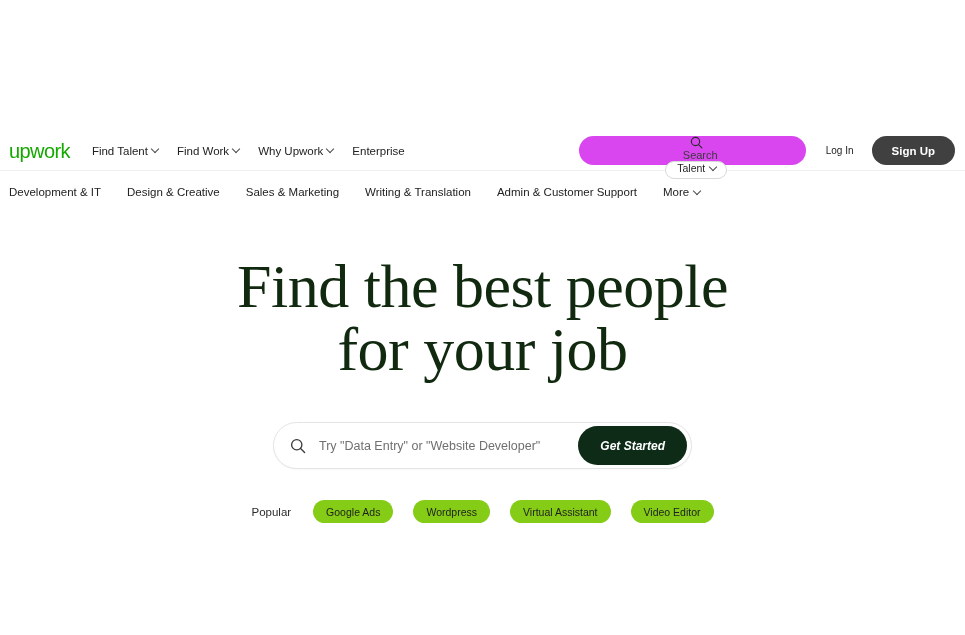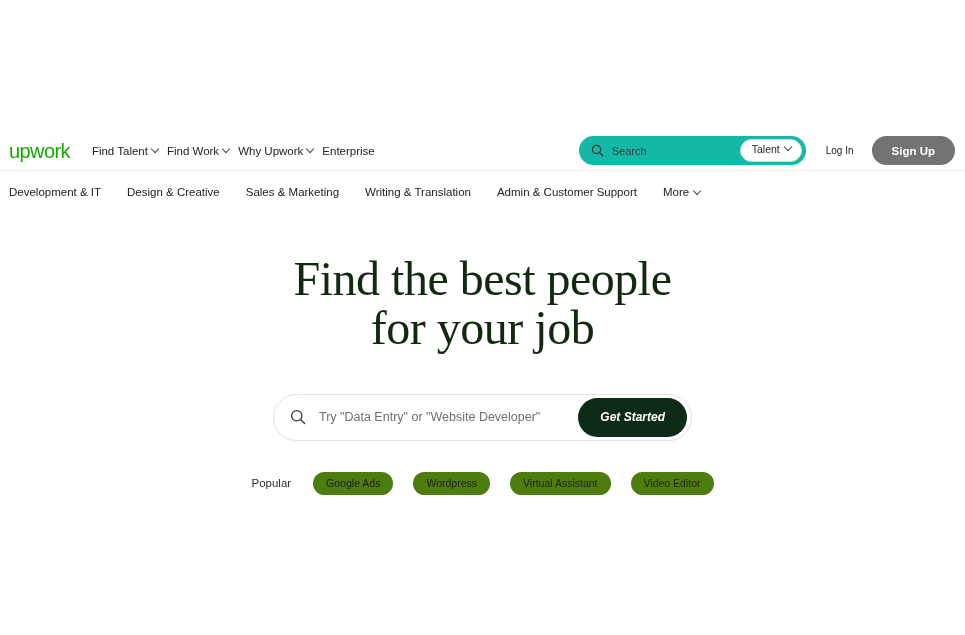--- a/index.html
+++ b/index.html
@@ -31,21 +31,21 @@
   }
   .logo {
     font-size: 20px;
     font-weight: 400;
     color: #14a800;
     letter-spacing: -0.6px;
     line-height: 1;
     margin-right: 22px;
     user-select: none;
   }
-  .nav-main { display: flex; align-items: center; gap: 8px; }
+  .nav-main { display: flex; align-items: center; gap: 18px; }
   .nav-link {
     font-size: 11.5px;
     color: #222222;
     white-space: nowrap;
     display: inline-flex;
     align-items: center;
     gap: 4px;
     cursor: pointer;
   }
   .chev {
@@ -68,26 +68,27 @@
     margin-left: auto;
     display: flex;
     align-items: center;
     gap: 0;
   }
 
   
   .hdr-search {
     width: 227px;
     height: 29px;
-    background: #14b8a6;
+    background: #d946ef;
     border-radius: 16px;
     display: flex;
     align-items: center;
     padding: 0 4px 0 12px;
     position: relative;
+    flex-direction: column;
   }
   .hdr-search .mag { flex: 0 0 auto; display: flex; }
   .hdr-search-text {
     font-size: 11px;
     color: #3b3b3b;
     margin-left: 8px;
     flex: 1 1 auto;
   }
   .talent-pill {
     background: #ffffff;
@@ -146,21 +147,21 @@
 
   
   .hero {
     padding-top: 42px;
     display: flex;
     flex-direction: column;
     align-items: center;
   }
   .hero-title {
     font-family: "Liberation Serif", "DejaVu Serif", serif;
-    font-size: 48px;
+    font-size: 62px;
     line-height: 1.02;
     color: #10290f;
     text-align: center;
     margin: 0;
     font-weight: 400;
     letter-spacing: -0.5px;
   }
   .hero-title .line2 { display: block; }
 
   .hero-search {
@@ -207,21 +208,21 @@
     display: flex;
     align-items: center;
     gap: 20px;
   }
   .popular-label {
     font-size: 11.5px;
     color: #2b2b2b;
     margin-right: 2px;
   }
   .tag-pill {
-    background: #4d7c0f;
+    background: #84cc16;
     border-radius: 14px;
     height: 23px;
     padding: 0 13px;
     display: inline-flex;
     align-items: center;
     font-size: 10.5px;
     color: #1f1f1f;
     cursor: pointer;
     white-space: nowrap;
   }
@@ -266,21 +267,21 @@
         </span>
         <span class="hdr-search-text">Search</span>
         <span class="talent-pill">
           <span>Talent</span>
           <span class="chev"></span>
         </span>
       </div>
 
       <span class="login-link">Log In</span>
 
-      <button class="signup-btn" style="background: #737373;">Sign Up</button>
+      <button class="signup-btn" style="background: #404040;">Sign Up</button>
 
     </div>
   </div>
 
   <div class="cat-nav">
     <span class="cat-link">Development &amp; IT</span>
     <span class="cat-link">Design &amp; Creative</span>
     <span class="cat-link">Sales &amp; Marketing</span>
     <span class="cat-link">Writing &amp; Translation</span>
     <span class="cat-link">Admin &amp; Customer Support</span>

